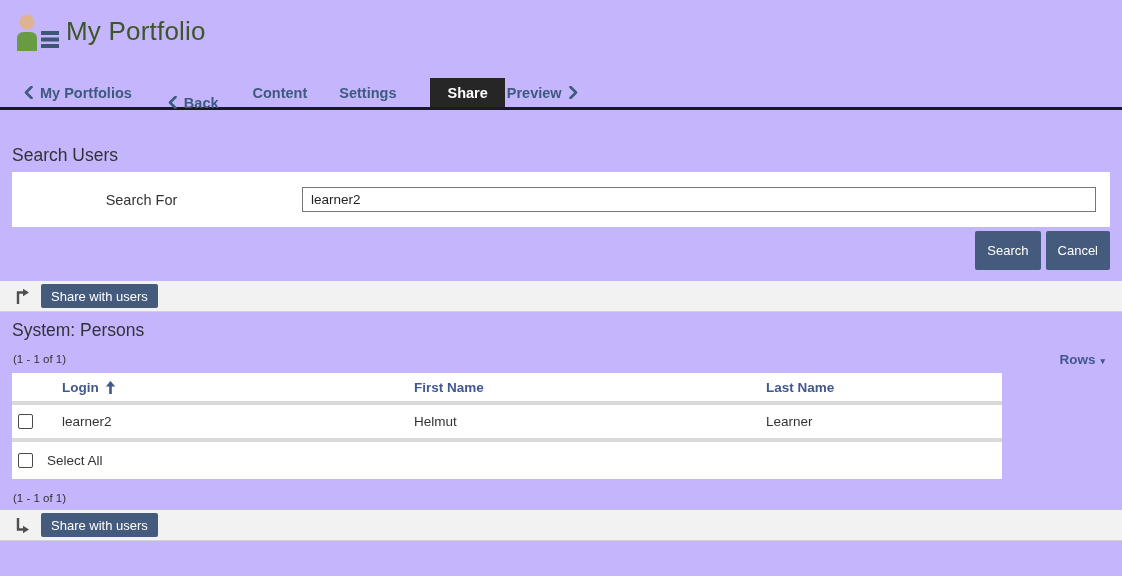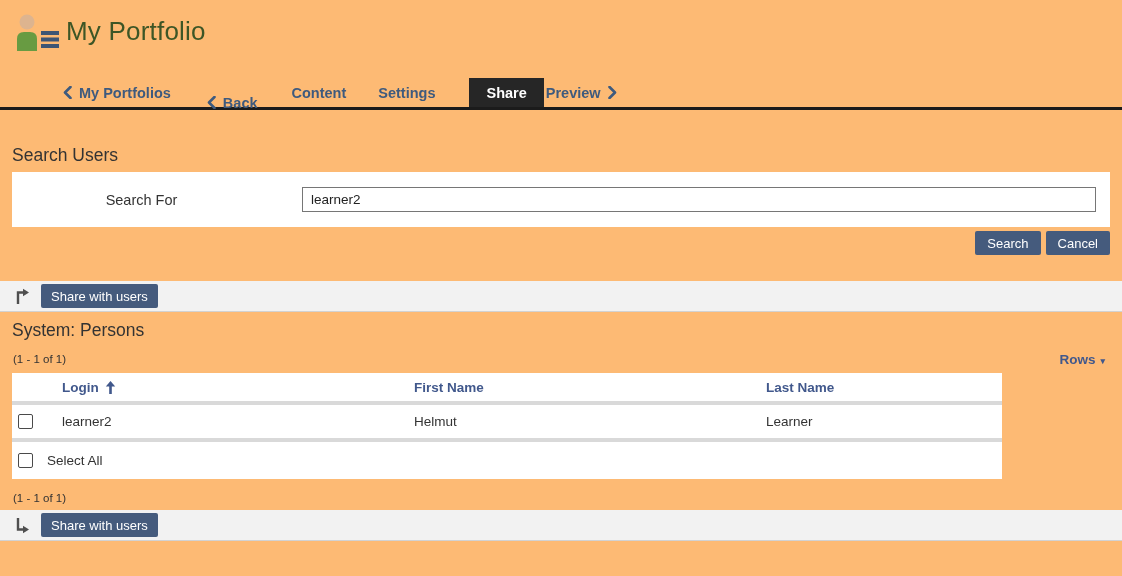--- a/index.html
+++ b/index.html
@@ -1,42 +1,42 @@
 <!DOCTYPE html>
 <html><head>
 <meta charset="utf-8">
 <style>
   * { margin:0; padding:0; box-sizing:border-box; }
   body { font-family:"Liberation Sans", sans-serif; background:#ebebeb; }
-  .page { position:relative; width:1122px; height:576px; background:#fdba74; overflow:hidden; }
+  .page { position:relative; width:1122px; height:576px; background:#c4b5fd; overflow:hidden; }
 
   
   .hdr { position:absolute; top:0; left:0; right:0; height:66px; }
   .hdr-icon { position:absolute; left:14px; top:13px; }
   .hdr-title { position:absolute; left:66px; top:16px; font-size:26px; color:#3d5626; letter-spacing:0.2px; }
 
   
-  .nav { position:absolute; top:78px; left:0; right:0; height:32px; border-bottom:3px solid #1b1b1b; display:flex; align-items:stretch;padding-left:39px; }
+  .nav { position:absolute; top:78px; left:0; right:0; height:32px; border-bottom:3px solid #1b1b1b; display:flex; align-items:stretch; }
   .nav-item { display:flex; align-items:center; gap:7px; color:#3e5a7e; font-size:14.5px; font-weight:600; padding:0 2px; cursor:pointer; }
   .nav-item.i0 { margin-left:22px; }
   .nav-item.i1 { margin-left:32px;margin-top:20px; }
   .nav-item.i2 { margin-left:30px; }
   .nav-item.i3 { margin-left:28px; }
   .nav-item.active { background:#262626; color:#ffffff; padding:0 17px; margin-left:32px; }
   .nav-item.i5 { margin-left:0; }
   .chev { display:block; }
 
   
   .sec-heading { position:absolute; left:12px; font-size:17.5px; color:#333; }
   .h-search { top:145px; }
   .form-panel { position:absolute; top:172px; left:12px; width:1098px; height:55px; background:#ffffff; display:flex; align-items:center; }
   .form-label { width:259px; text-align:center; font-size:14.5px; color:#333; }
   .form-input { margin-left:31px; width:794px; height:25px; border:1px solid #767676; background:#fff; font-family:"Liberation Sans",sans-serif; font-size:13.5px; color:#222; padding:0 8px; border-radius:0; }
   .btn-row { position:absolute; top:231px; right:12px; display:flex; gap:5px; }
-  .btn { background:#455b7d; color:#fff; border:none; font-family:"Liberation Sans",sans-serif; font-size:13px; height:24px; padding:0 12px; border-radius:2px; cursor:pointer; }
+  .btn { background:#455b7d; color:#fff; border:none; font-family:"Liberation Sans",sans-serif; font-size:13px; height:39px; padding:0 12px; border-radius:2px; cursor:pointer; }
 
   
   .strip { position:absolute; left:0; right:0; height:31px; background:#f2f2f2; border-bottom:1px solid #d2d2d2; display:flex; align-items:center; }
   .strip-top { top:281px; }
   .strip-bottom { top:510px; }
   .strip svg { margin-left:14px; }
   .btn-share { background:#455b7d; color:#fff; border:none; font-family:"Liberation Sans",sans-serif; font-size:13px; height:24px; padding:0 10px; border-radius:2px; margin-left:10px; cursor:pointer; }
 
   
   .h-persons { top:320px; }

